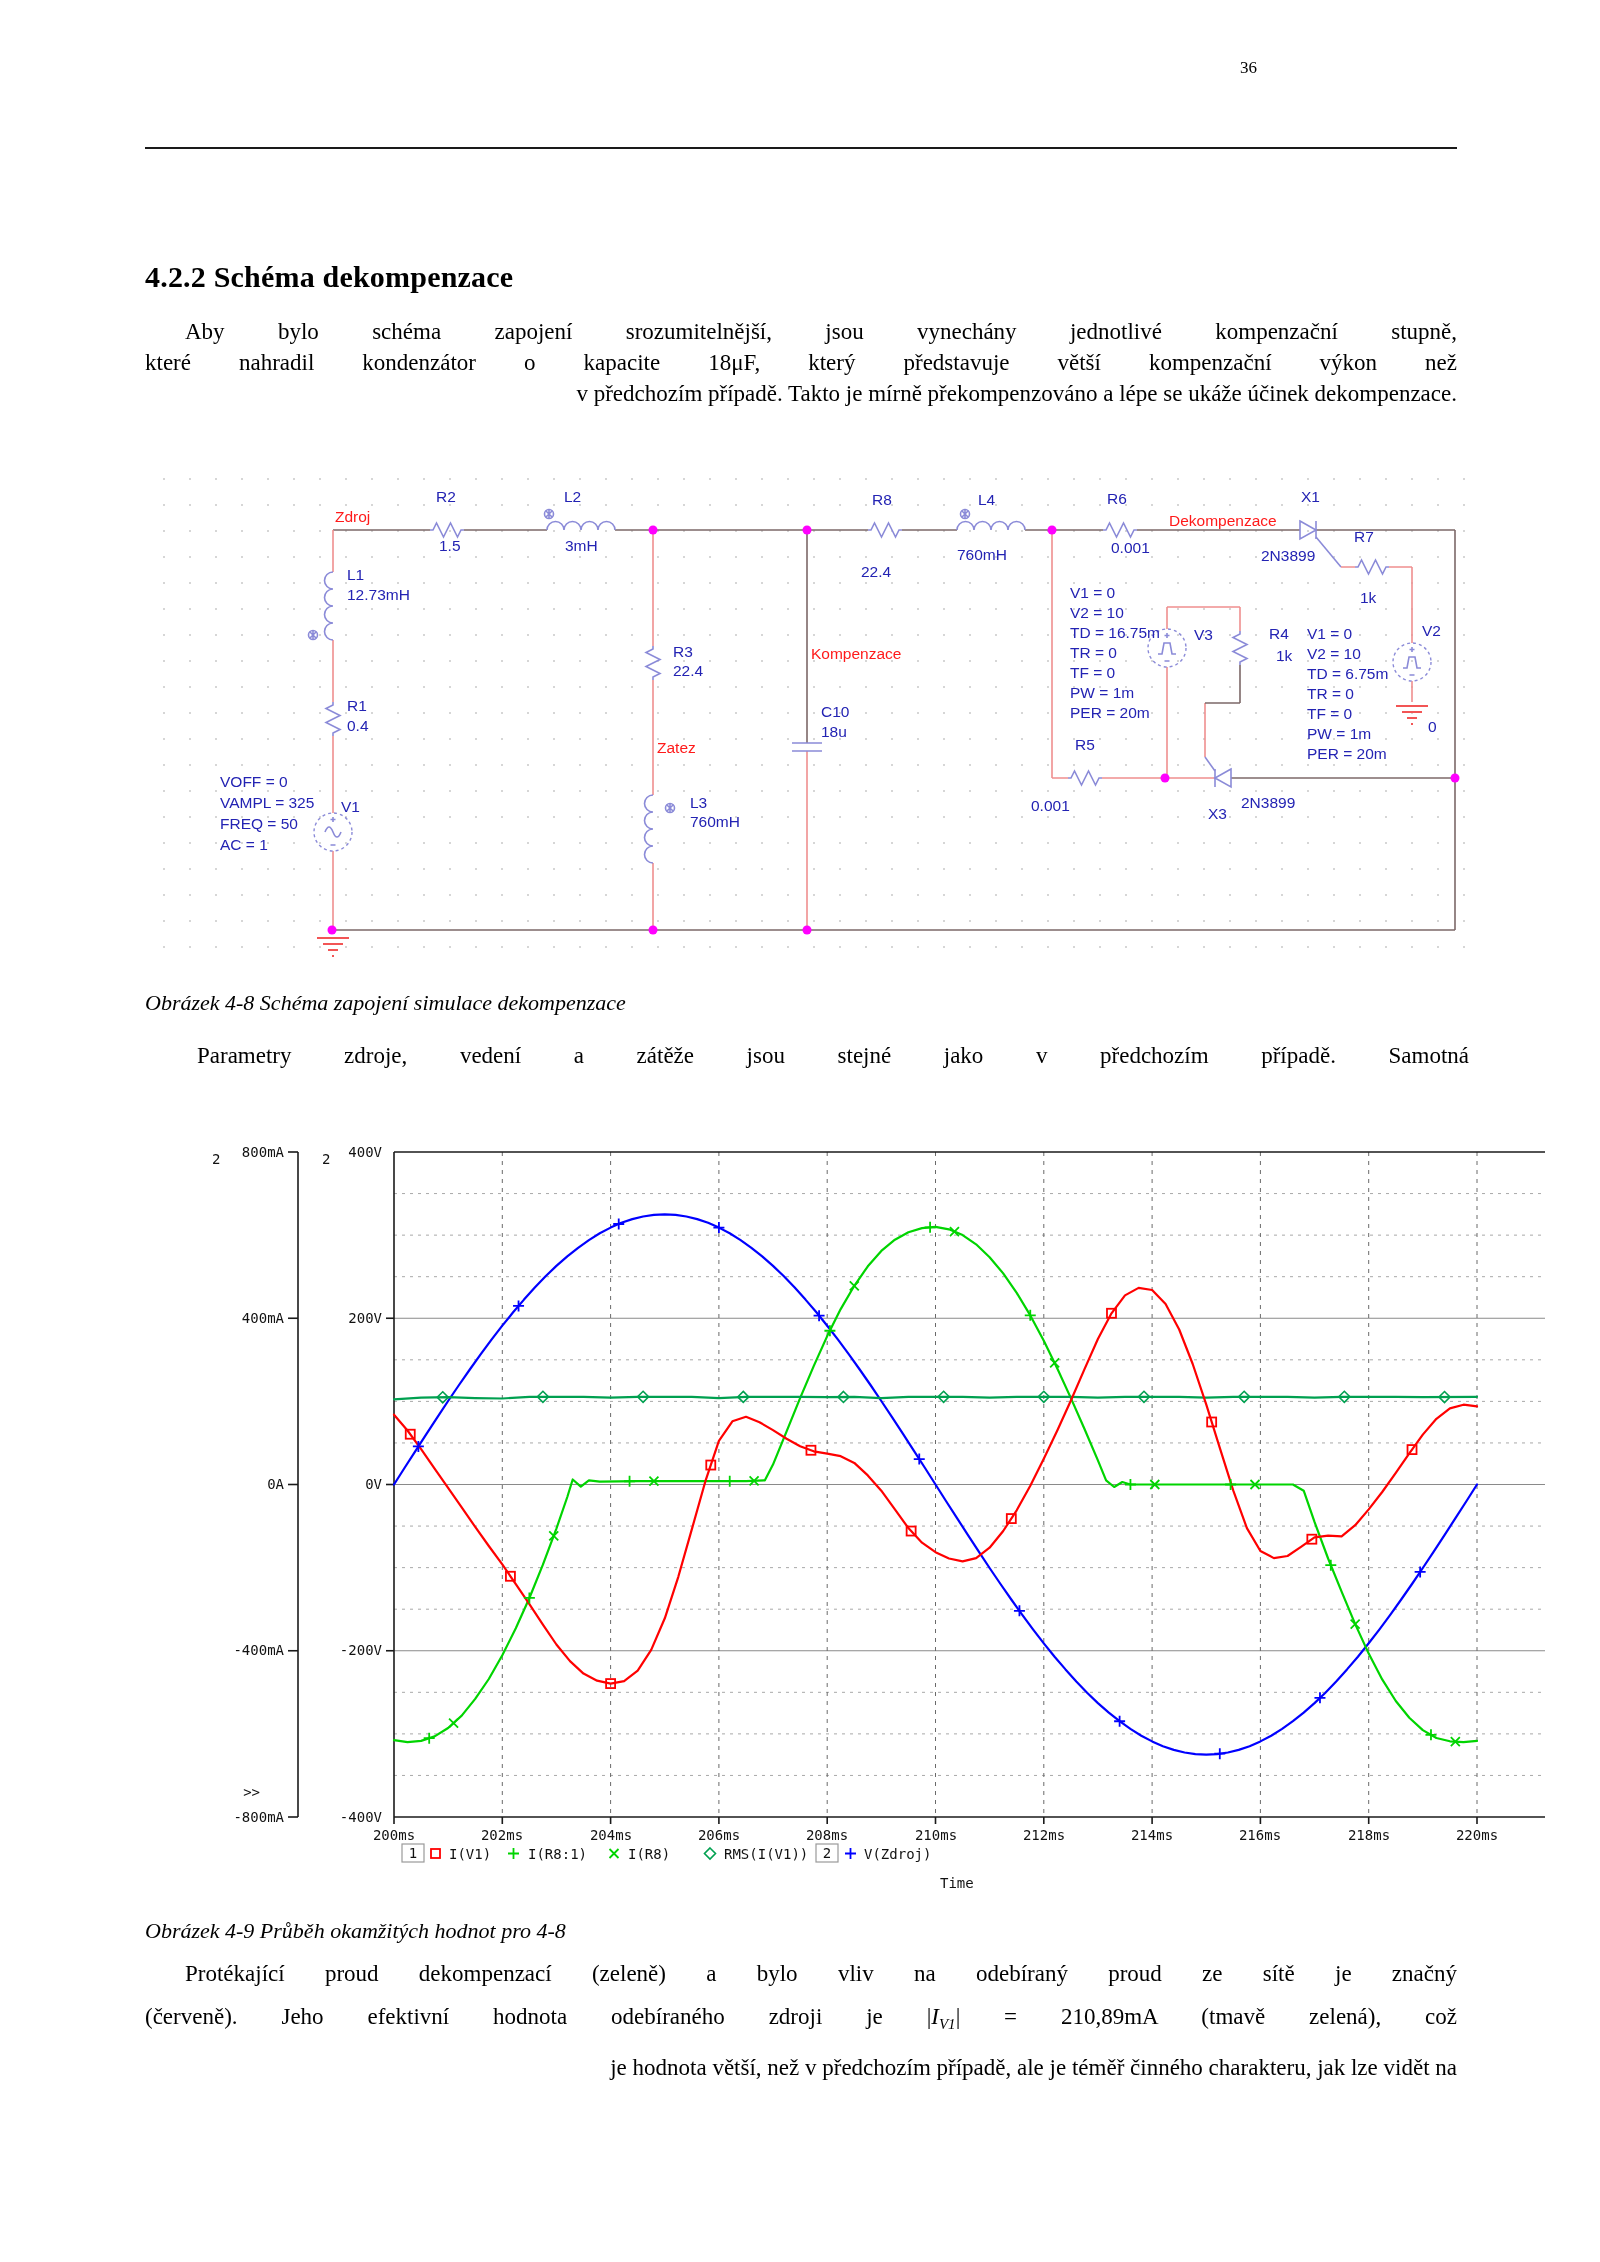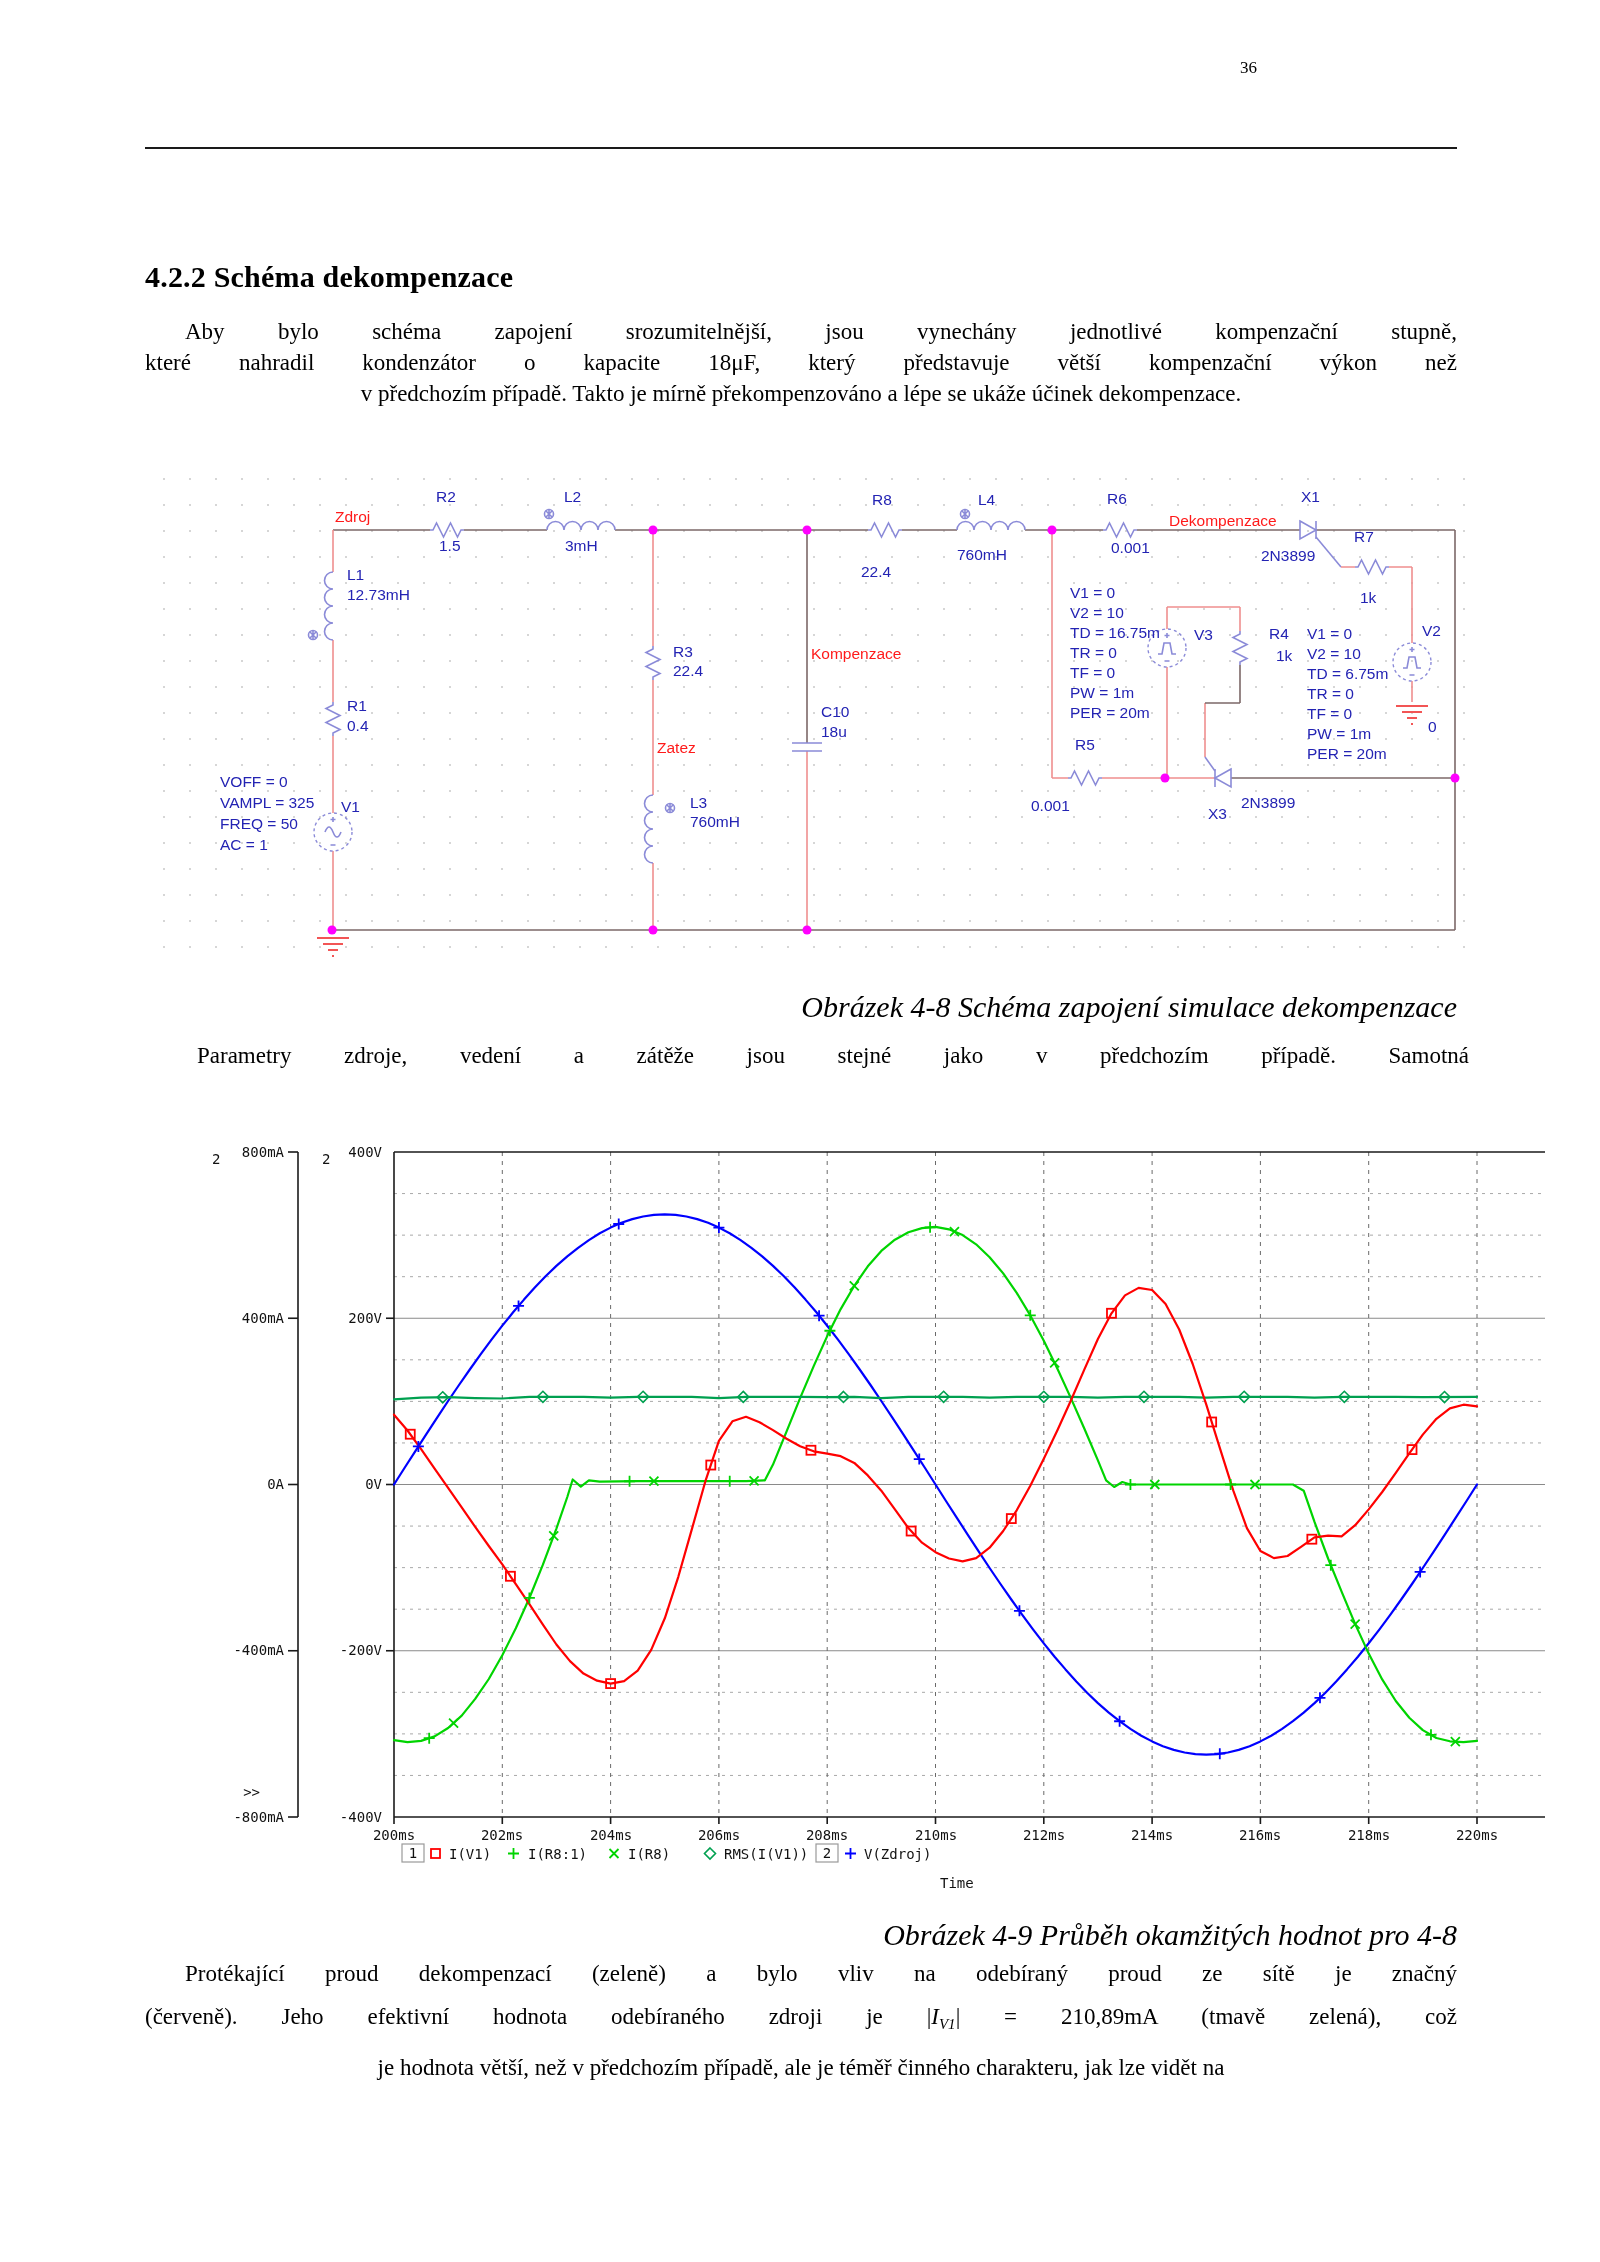--- a/index.html
+++ b/index.html
@@ -5,23 +5,23 @@
   html,body{margin:0;padding:0}
   body{width:1600px;height:2262px;background:#ffffff;position:relative;
        font-family:"Liberation Serif",serif;color:#000}
   .abs{position:absolute}
   .pagenum{font-size:17px}
   .rule{background:#1a1a1a;height:2px}
   .heading{font-size:30px;font-weight:bold;letter-spacing:.2px}
   .para{width:1312px;font-size:23px;line-height:31px}
   .para div{white-space:normal}
   .jline{text-align:justify;text-align-last:justify}
-  .jlast{text-align:center}
+  .jlast{text-align:right}
   .ind{text-indent:40px}
-  .cap{width:1312px;text-align:right;font-style:italic;font-size:30px}
+  .cap{width:1312px;text-align:left;font-style:italic;font-size:22px}
   .p3{line-height:43px}
   sub.vs{font-size:15px;vertical-align:-5px}
   .ivar{font-style:italic}
 
   
   .schem{background-image:radial-gradient(#d6d6d6 1.1px,transparent 1.3px);
          background-size:26px 26px;background-position:6px 6px}
   svg text{font-family:"Liberation Sans","DejaVu Sans",sans-serif}
   .sctxt{fill:#2323b3;font-size:15.5px}
   .scred{fill:#ff1a1a;font-size:15.5px}

